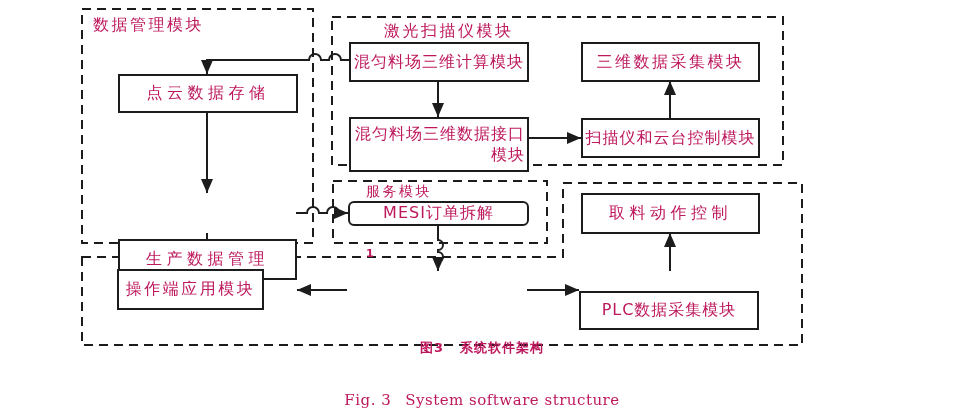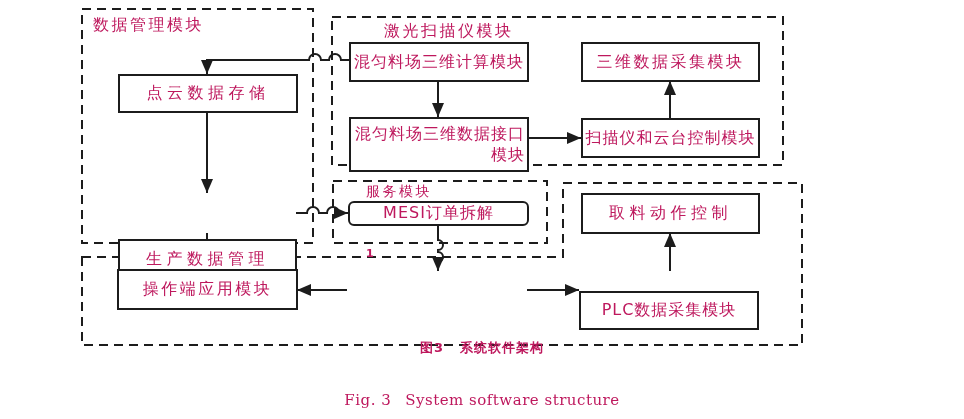--- a/index.html
+++ b/index.html
@@ -70,21 +70,21 @@
   <div class="rlabel" style="left:366px;top:183px;font-size:14px;">服务模块</div>
 
   <div class="node ls4" style="left:118px;top:74px;width:180px;height:39px;">点云数据存储</div>
   <div class="node ls4" style="left:118px;top:193px;width:179px;height:41px;margin-top:46px;">生产数据管理</div>
   <div class="node ls1" style="left:349px;top:42px;width:180px;height:40px;">混匀料场三维计算模块</div>
   <div class="node ls2" style="left:581px;top:42px;width:179px;height:40px;">三维数据采集模块</div>
   <div class="node ls1" style="left:349px;top:117px;width:180px;height:55px;">混匀料场三维数据接口模块</div>
   <div class="node ls1" style="left:581px;top:118px;width:179px;height:40px;">扫描仪和云台控制模块</div>
   <div class="node ls1" style="left:348px;top:201px;width:181px;height:25px;border-radius:6px;">MESI订单拆解</div>
   <div class="node ls4" style="left:581px;top:193px;width:179px;height:41px;">取料动作控制</div>
-  <div class="node ls2" style="left:117px;top:269px;width:181px;height:41px;">操作端应用模块</div>
+  <div class="node ls2" style="left:117px;top:269px;width:147px;height:41px;">操作端应用模块</div>
   <div class="node ls1" style="left:579px;top:271px;width:180px;height:39px;margin-top:20px;">PLC数据采集模块</div>
 
   <div class="tinylabel" style="left:366px;top:247px;">1</div>
 
   <div class="cap-cn">
     <span>图3</span><span class="gap"></span><span>系统软件架构</span>
   </div>
   <div class="cap-en">
     <span>Fig. 3</span><span class="gap"></span><span>System software structure</span>
   </div>

